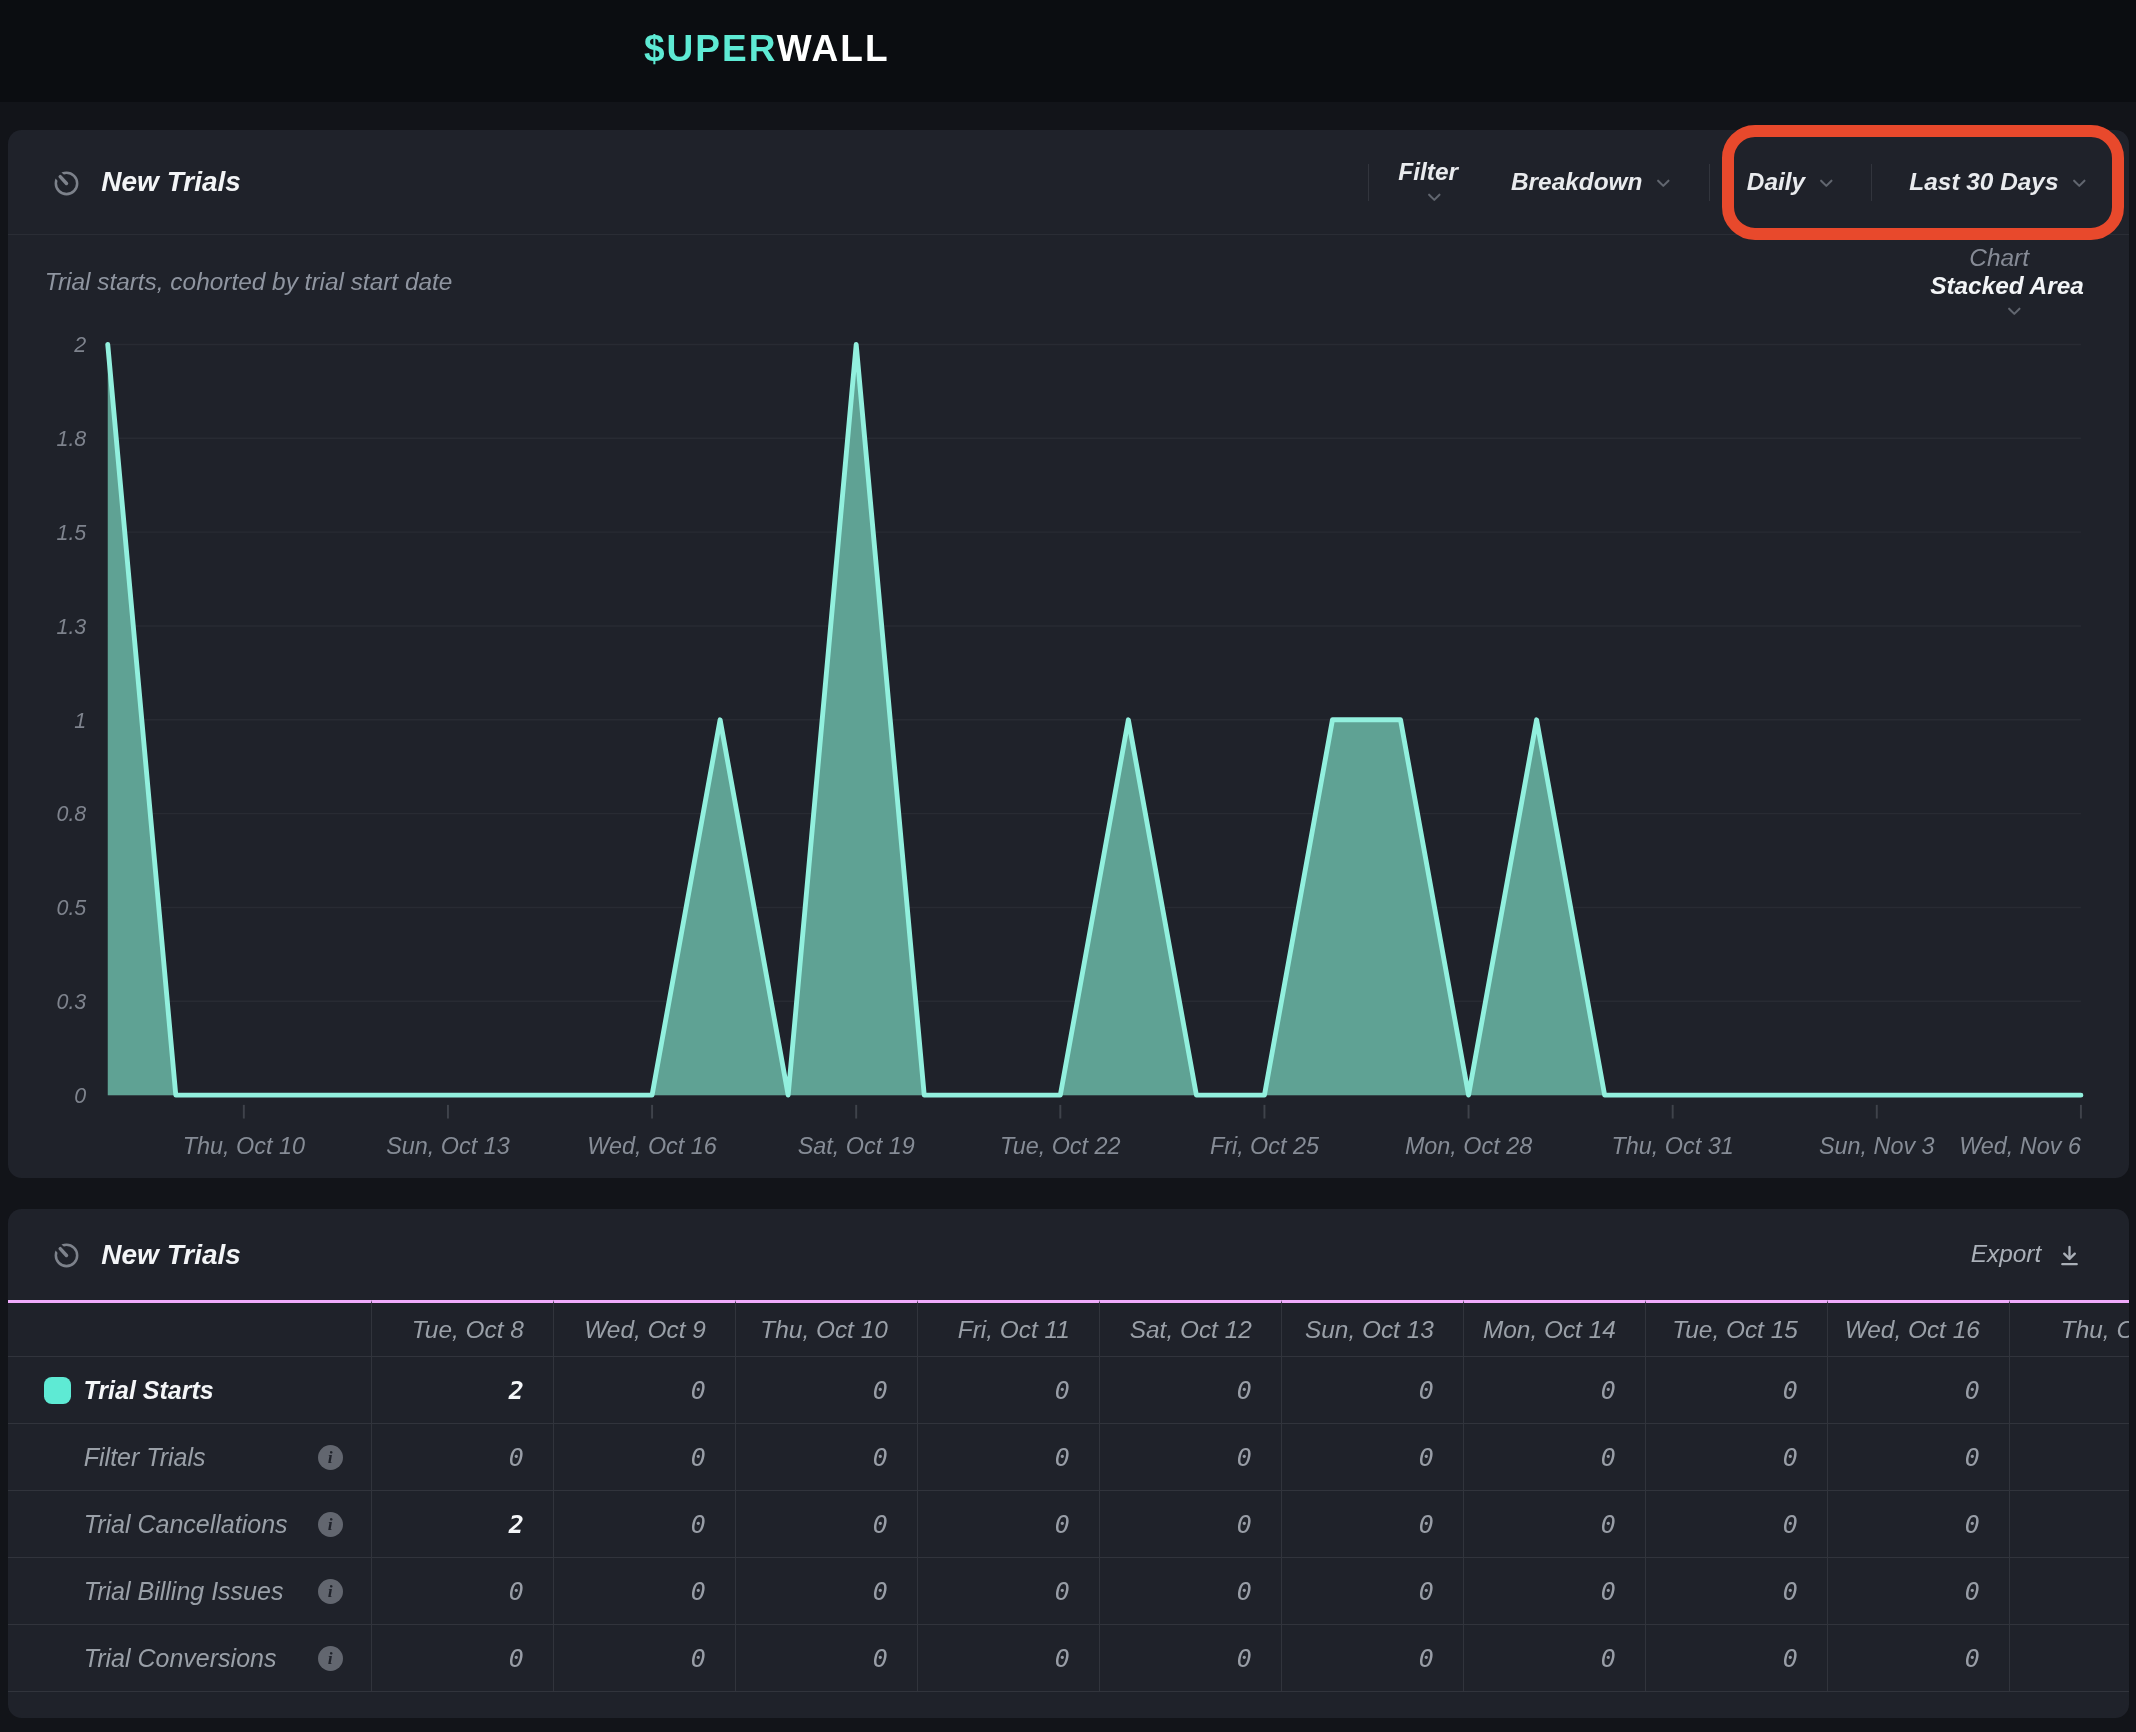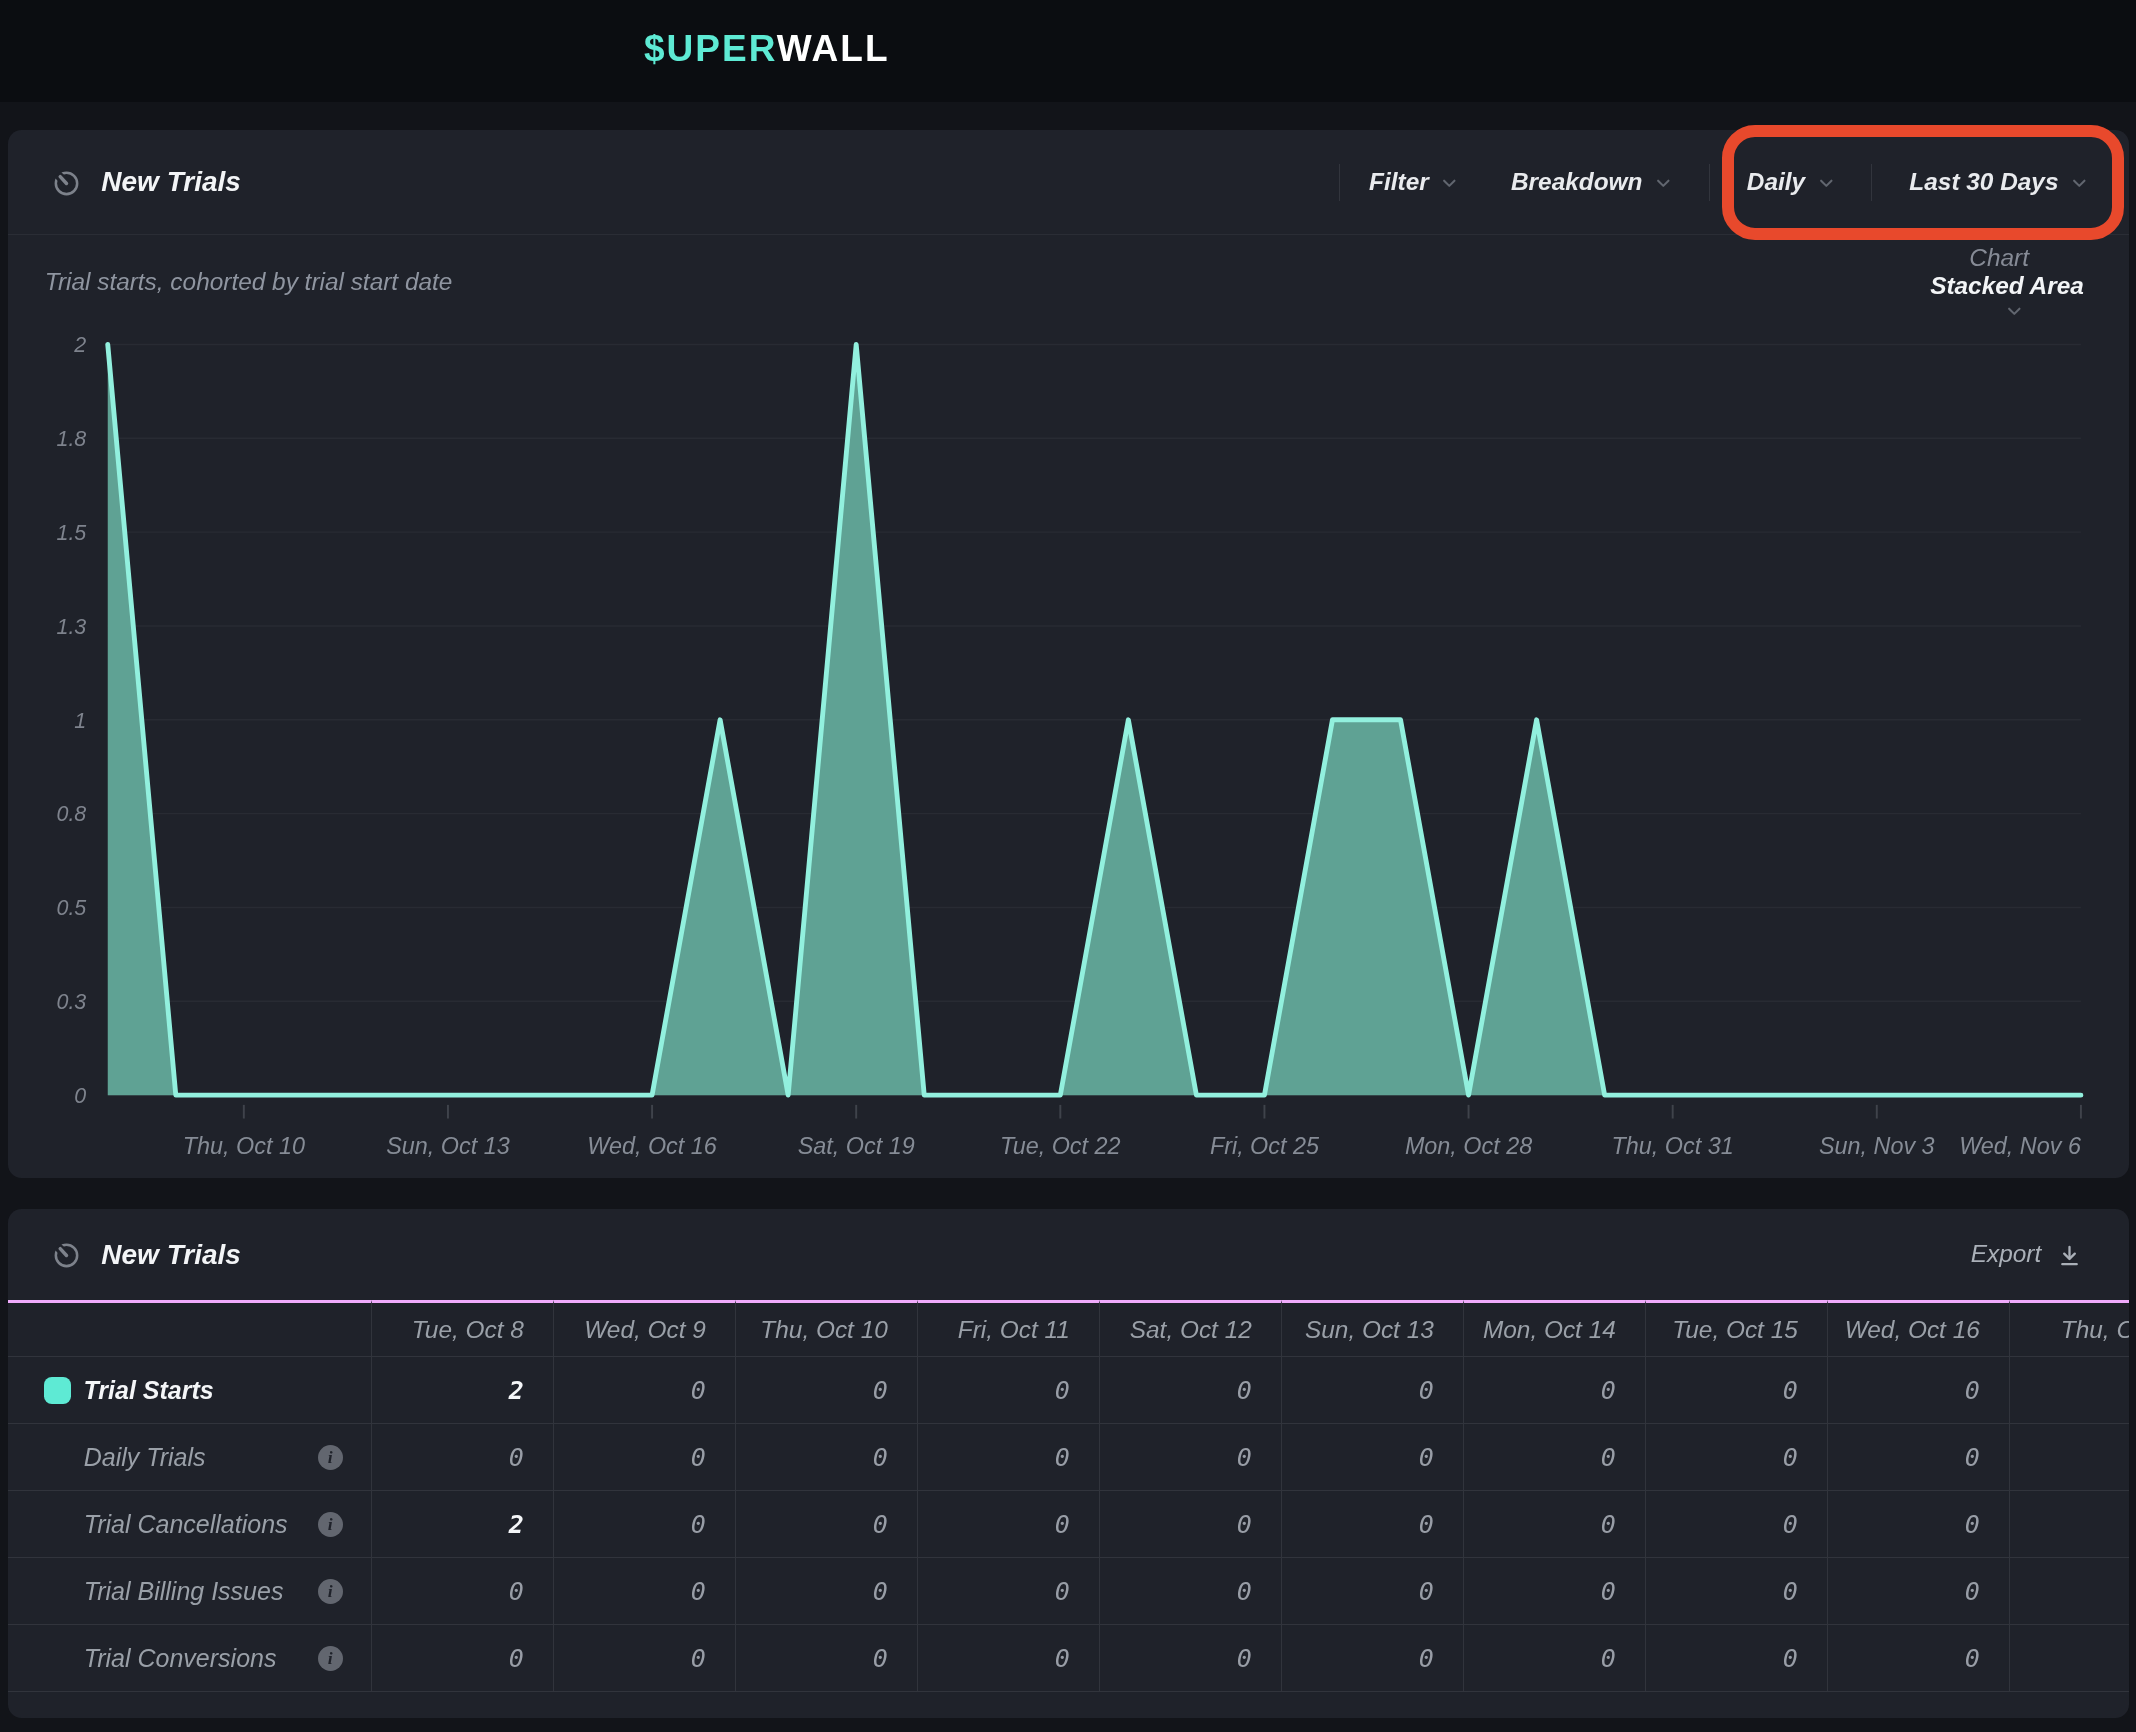--- a/index.html
+++ b/index.html
@@ -65,21 +65,21 @@
   <div class="panel-header">
     <svg class="timer" width="31" height="31" viewBox="0 0 32 32">
       <circle cx="16" cy="17" r="11" fill="none" stroke="#7d828b" stroke-width="2.6"></circle>
       <line x1="16" y1="17" x2="6.5" y2="7.5" stroke="var(--panel,#1f222a)" stroke-width="9"></line>
       <line x1="16" y1="17" x2="9.5" y2="10" stroke="#7d828b" stroke-width="3.6" stroke-linecap="round"></line>
     </svg>
     <div class="ph-title">New Trials</div>
 
     <div class="controls">
       <div class="vdiv"></div>
-      <div class="ctrl" style="margin:0 53px 0 29px;">
+      <div class="ctrl" style="margin:0 53px 0 29px;flex-direction:column;">
         <span>Filter</span>
         <svg class="chev" width="16.6" height="16.6" viewBox="0 0 16 16">
             <polyline points="3,5.5 8,10.5 13,5.5" fill="none" stroke="#61666f" stroke-width="2" stroke-linecap="round" stroke-linejoin="round"></polyline>
           </svg>
       </div>
       <div class="ctrl" style="margin-right:37px;">
         <span>Breakdown</span>
         <svg class="chev" width="16.6" height="16.6" viewBox="0 0 16 16">
             <polyline points="3,5.5 8,10.5 13,5.5" fill="none" stroke="#61666f" stroke-width="2" stroke-linecap="round" stroke-linejoin="round"></polyline>
           </svg>
@@ -196,21 +196,21 @@
       <div class="cell vline">0</div>
       <div class="cell vline">0</div>
       <div class="cell vline">0</div>
       <div class="cell vline">0</div>
       <div class="cell vline">0</div>
       <div class="cell vline">0</div>
       <div class="cell vline">0</div>
       <div class="cell vline">0</div>
       <div class="cell vline"></div>
       <div class="lcell">
-        <span class="indent">Daily Trials</span>
+        <span class="indent">Filter Trials</span>
         <span class="info">i</span>
       </div>
       <div class="cell vline">0</div>
       <div class="cell vline">0</div>
       <div class="cell vline">0</div>
       <div class="cell vline">0</div>
       <div class="cell vline">0</div>
       <div class="cell vline">0</div>
       <div class="cell vline">0</div>
       <div class="cell vline">0</div>

